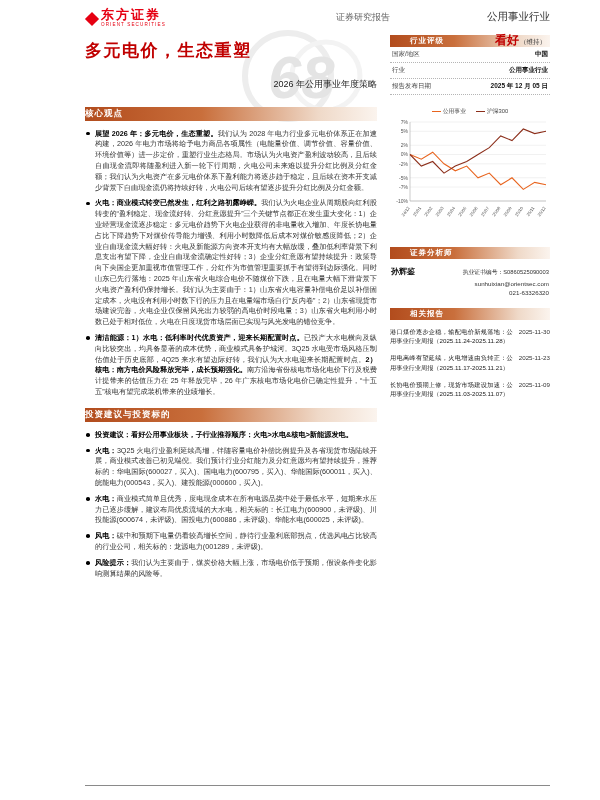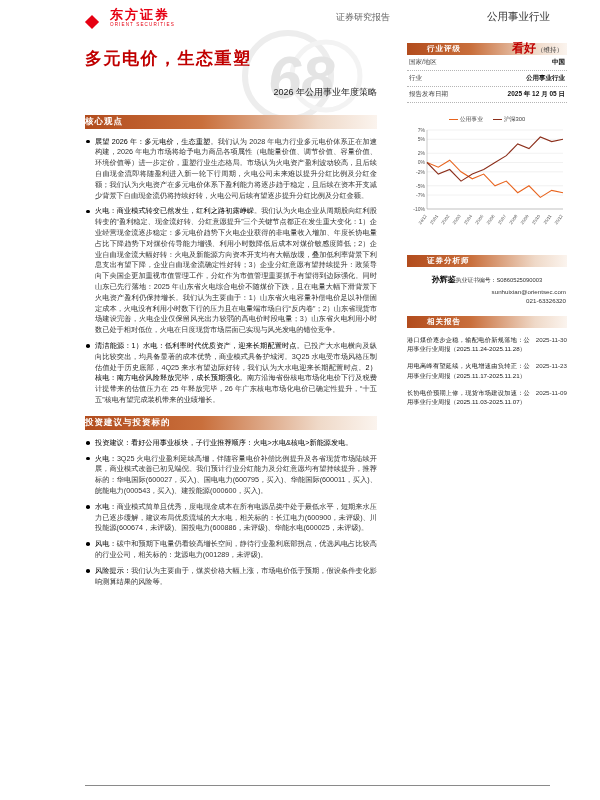--- a/index.html
+++ b/index.html
@@ -1,50 +1,50 @@
 <!DOCTYPE html>
 <html><head>
 <meta charset="utf-8">
 <style>
   html,body{margin:0;padding:0}
   body{width:600px;height:800px;background:#ffffff;font-family:"Liberation Sans","DejaVu Sans",sans-serif;color:#222}
   .page{position:relative;width:600px;height:800px;padding:8px 50px 14px 85px;box-sizing:border-box;display:flex;flex-direction:column;overflow:hidden}
   .hdr{display:flex;align-items:flex-start;position:relative;z-index:2}
-  .logo{display:flex;gap:9px;align-items:flex-end;width:160px}
+  .logo{display:flex;gap:0;align-items:center;width:160px}
   .logo-mark{width:10px;height:10px;background:#e60012;transform:rotate(45deg);margin:3px 4px 0 2px;flex:none}
   .logo-cn{font-size:13px;font-weight:bold;color:#e60012;letter-spacing:2px;line-height:1.05}
   .logo-en{font-size:4.6px;color:#e60012;letter-spacing:1.1px}
   .doc-type{flex:1;text-align:right;font-size:9px;color:#666;padding-top:3px}
   .hdr-industry{width:160px;text-align:right;font-size:10.5px;color:#333;padding-top:2px}
-  .cols{display:flex;gap:30px;flex:1;margin-top:16px;position:relative;z-index:1}
+  .cols{display:flex;gap:13px;flex:1;margin-top:8px;position:relative;z-index:1}
   .main{width:292px;flex:none}
   .aside{width:160px;flex:none}
   .wm{position:absolute;left:238px;top:26px;z-index:0}
   h1.title{font-size:17px;color:#c00000;font-weight:bold;letter-spacing:1.5px;margin:4px 0 0}
   .subtitle{text-align:right;font-size:9px;font-weight:normal;color:#222;margin-top:16px}
   .bar{height:14px;display:flex;align-items:center;color:#fff;font-weight:bold;font-size:8.5px;letter-spacing:1px;background:linear-gradient(90deg,#b24c1d 0%,#c96f3c 40%,#efd9c8 80%,#fbf4ee 100%)}
   .bar.core{margin:16px 0 8px}
   .bar.invest{margin:10px 0 8px}
   ul.blist{list-style:none;margin:0;padding:0}
   ul.blist li{position:relative;padding-left:10px;margin-bottom:5px;font-size:7.2px;line-height:1.5;text-align:justify}
   ul.blist li::before{content:"";position:absolute;left:1px;top:3.2px;width:3.6px;height:3.6px;border-radius:50%;background:#000}
-  .seg-b{font-weight:normal;color:#000}
+  .seg-b{font-weight:bold;color:#000}
   .seg{color:#333}
   .sbar{height:12px;display:flex;align-items:center;justify-content:space-between;padding:0 4px 0 20px;background:linear-gradient(90deg,#b24c1d 0%,#c96f3c 40%,#efd9c8 80%,#fbf4ee 100%)}
   .sbar .slabel{color:#fff;font-weight:bold;font-size:7.5px;letter-spacing:1px}
   .sbar.mt{margin-top:12px}
   .rating-val{font-size:6.5px;color:#333;white-space:nowrap}
   .rating-val b{color:#c00000;font-size:12px;margin-right:1px}
   .meta-row{display:flex;justify-content:space-between;align-items:baseline;font-size:6.5px;padding:3.5px 2px 2.5px;border-bottom:1px dotted #b5b5b5}
   .meta-label{color:#444}
   .meta-value{color:#111;font-weight:bold}
   .chart-wrap{margin-top:12px}
   .legend{display:flex;justify-content:center;gap:10px;font-size:5.8px;color:#444;margin-bottom:1px}
   .legend .sw{display:inline-block;width:9px;border-top:1.4px solid #000;vertical-align:middle;margin-right:2px}
-  .an-row1{display:flex;justify-content:center;align-items:baseline;margin:7px 1px 3px}
+  .an-row1{display:flex;justify-content:space-between;align-items:baseline;margin:7px 1px 3px}
   .an-name{font-size:8px;font-weight:bold;color:#111}
   .an-cert{font-size:5.8px;color:#333}
   .an-contact{font-size:6.2px;color:#333;text-align:right;margin:0 1px 2px}
   .reports{margin-top:7px}
   .rep{font-size:6.2px;line-height:1.5;color:#222;margin-bottom:8px;overflow:hidden;text-align:justify}
   .rep .rdate{float:right;color:#333;margin-left:6px}
   .footer-line{margin-top:auto;border-top:1px solid #8a8a8a}
 </style>
 </head>
 <body>

